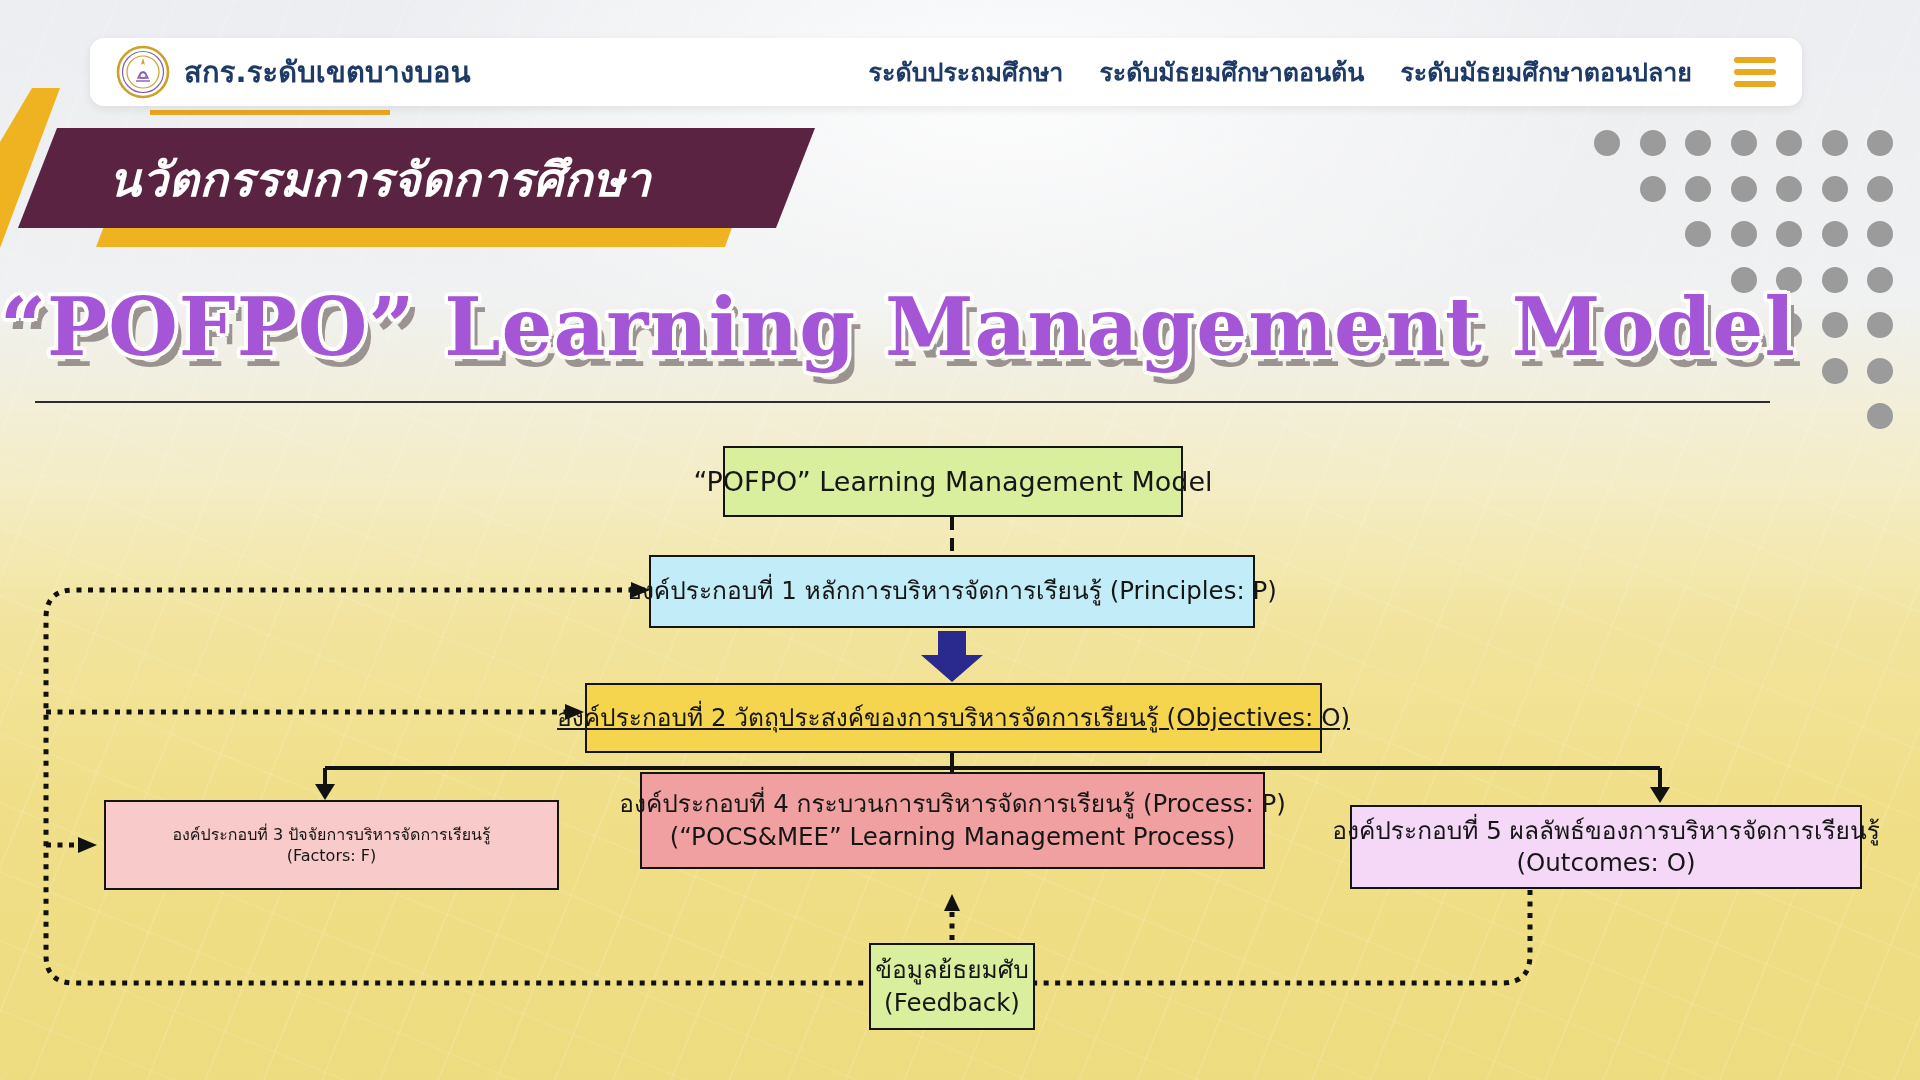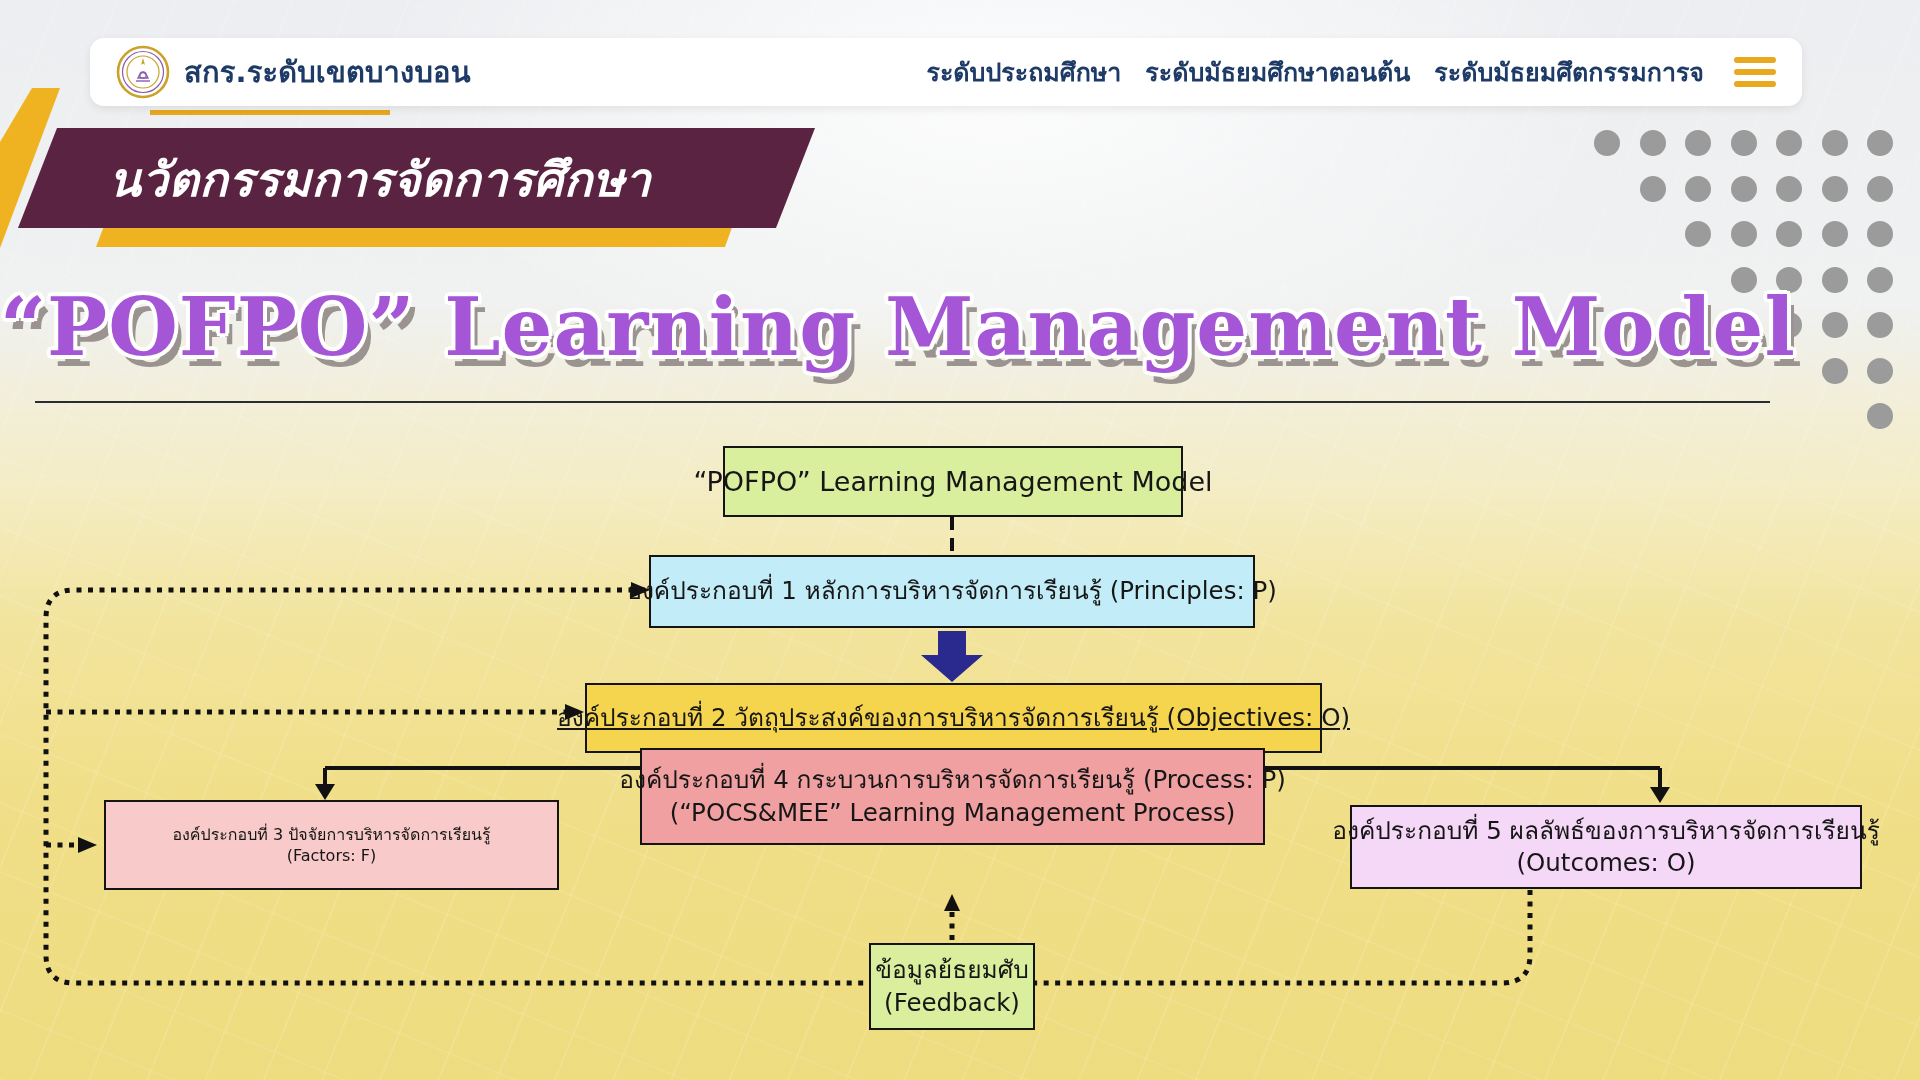--- a/index.html
+++ b/index.html
@@ -23,21 +23,21 @@
       repeating-linear-gradient(22deg, rgba(255,255,255,.18) 0 2px, transparent 2px 64px);}
   .bg-glow{position:absolute;inset:0;z-index:0;pointer-events:none;
     background:radial-gradient(900px 420px at 52% 8%, rgba(255,255,255,.85), rgba(255,255,255,0) 70%);}
 
   
   .navbar{position:absolute;left:90px;top:38px;width:1712px;height:68px;background:#ffffff;
     border-radius:14px;z-index:20;display:flex;align-items:center;padding:0 26px;
     box-shadow:0 3px 10px rgba(0,0,0,.08);}
   .logo-wrap{width:54px;height:54px;margin-right:14px;flex:0 0 auto}
   .brand{font-size:29px;font-weight:bold;color:var(--brand-navy);letter-spacing:.2px;white-space:nowrap}
-  .nav-right{margin-left:auto;display:flex;align-items:center;gap:24px}
+  .nav-right{margin-left:auto;display:flex;align-items:center;gap:36px}
   .nav-link{font-size:25px;font-weight:bold;color:var(--brand-navy);white-space:nowrap;cursor:pointer}
   .hamburger{width:42px;height:30px;display:flex;flex-direction:column;justify-content:space-between;cursor:pointer;margin-left:6px}
   .hamburger span{display:block;height:6px;border-radius:3px;background:var(--gold)}
   .brand-underline{position:absolute;left:150px;top:110px;width:240px;height:5px;background:var(--gold);z-index:19}
 
   
   .banner-svg{position:absolute;left:0;top:85px;z-index:15}
   .banner-title{position:absolute;left:55px;top:138px;width:650px;height:82px;z-index:16;
     display:flex;align-items:center;justify-content:center;
     color:#ffffff;font-size:47px;font-weight:bold;font-style:italic;letter-spacing:.5px;white-space:nowrap}
@@ -64,21 +64,21 @@
   .connectors .head{fill:var(--line);stroke:none}
   .connectors .block-arrow{fill:var(--navy-arrow);stroke:none}
 
   .fbox{position:absolute;z-index:10;border:2.5px solid #141414;display:flex;flex-direction:column;
     align-items:center;justify-content:center;text-align:center;color:#161616;line-height:1.32}
   .fbox .l1,.fbox .l2{display:block;white-space:nowrap}
   #box-model{left:723px;top:446px;width:460px;height:71px;font-size:27px}
   #box-c1{left:649px;top:555px;width:606px;height:73px;font-size:24.5px}
   #box-c2{left:585px;top:683px;width:737px;height:70px;font-size:24.5px}
   #box-c3{left:104px;top:800px;width:455px;height:90px;font-size:16px}
-  #box-c4{left:640px;top:748px;width:625px;height:97px;font-size:24.5px}
+  #box-c4{left:640px;top:772px;width:625px;height:97px;font-size:24.5px}
   #box-c5{left:1350px;top:805px;width:512px;height:84px;font-size:24.5px}
   #box-fb{left:869px;top:943px;width:166px;height:87px;font-size:24.5px}
 </style>
 </head>
 <body>
 
 <div id="stage">
   <div class="bg-tex"></div>
   <div class="bg-glow"></div>
 
@@ -122,21 +122,21 @@
         <path d="M27 13 L29 20 L27 18.5 L25 20 Z" fill="#c9a227"></path>
         <path d="M22 33 Q27 22 32 33 Z" fill="none" stroke="#8a5bb0" stroke-width="1.4"></path>
         <circle cx="27" cy="30" r="3.2" fill="none" stroke="#8a5bb0" stroke-width="1.2"></circle>
         <path d="M20 36 H34" stroke="#8a5bb0" stroke-width="1.4"></path>
       </svg>
     </div>
     <div class="brand">สกร.ระดับเขตบางบอน</div>
     <div class="nav-right">
       <span class="nav-link">ระดับประถมศึกษา</span>
       <span class="nav-link">ระดับมัธยมศึกษาตอนต้น</span>
-      <span class="nav-link">ระดับมัธยมศึตกรรมการจ</span>
+      <span class="nav-link">ระดับมัธยมศึกษาตอนปลาย</span>
       <div class="hamburger">
           <span></span>
           <span></span>
           <span></span>
         </div>
     </div>
   </div>
   <div class="brand-underline"></div>
 
   <svg class="banner-svg" width="960" height="170" viewBox="0 0 960 170">

